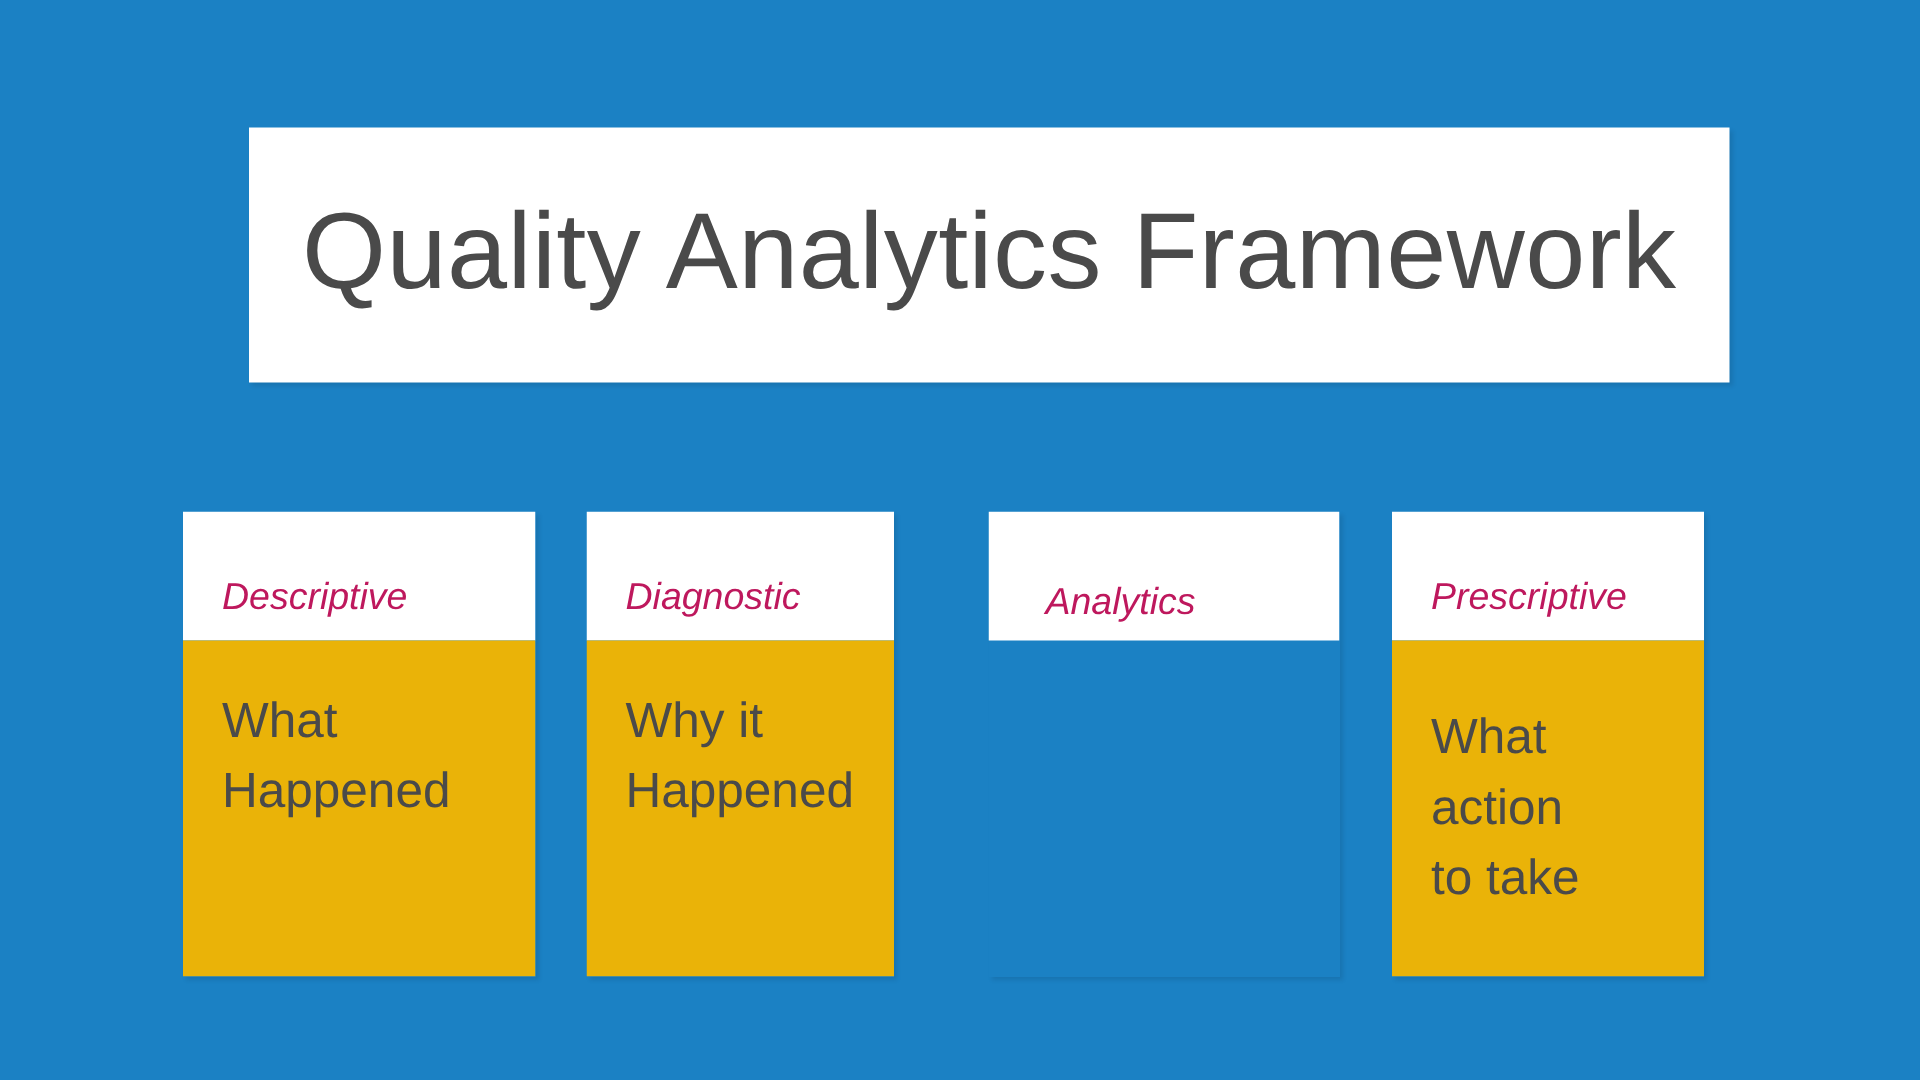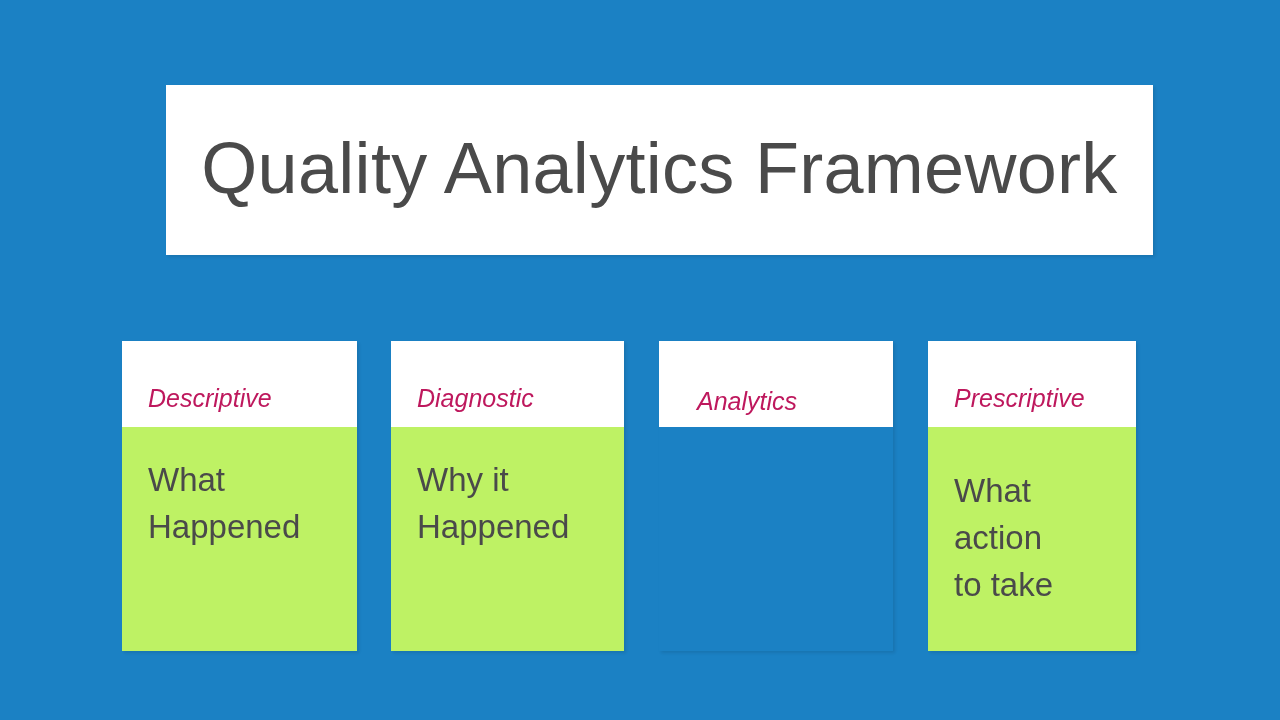--- a/index.html
+++ b/index.html
@@ -68,39 +68,39 @@
     font-family: "Liberation Sans", sans-serif;
     font-size: 25px;
     font-weight: 300;
     color: #be185d;
     white-space: nowrap;
     line-height: 1;
     font-style: italic;
   }
   .card-body {
     height: 224px;
-    background: #bef264;
+    background: #eab308;
     position: relative;
   }
   .card-body-text {
     position: absolute;
     left: 26px;
     top: 29px;
     right: 8px;
     font-family: "Liberation Sans", sans-serif;
     font-size: 33px;
     font-weight: 300;
     color: #4a4a4a;
     line-height: 47px;
     white-space: pre-line;
   }
 
   
   #card-descriptive  { left: 122px; width: 235px; }
-  #card-diagnostic   { left: 391px; width: 233px; }
+  #card-diagnostic   { left: 391px; width: 205px; }
   #card-predictive   { left: 659px; width: 234px; }
   #card-prescriptive { left: 928px; width: 208px; }
 
   #card-predictive .card-header-label { left: 38px; bottom: 13px; }
   #card-prescriptive .card-body-text  { top: 40px; }
 </style>
 </head>
 <body>
 
 <div id="slide">

